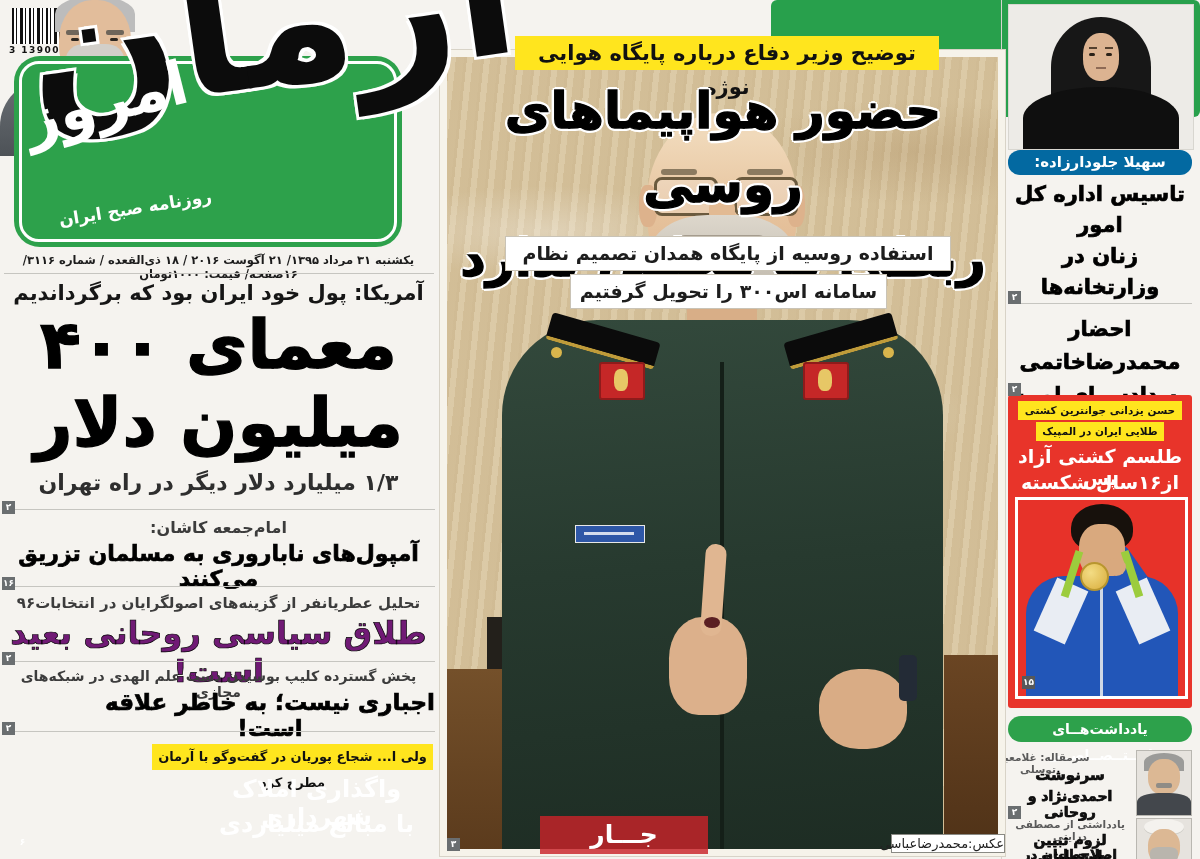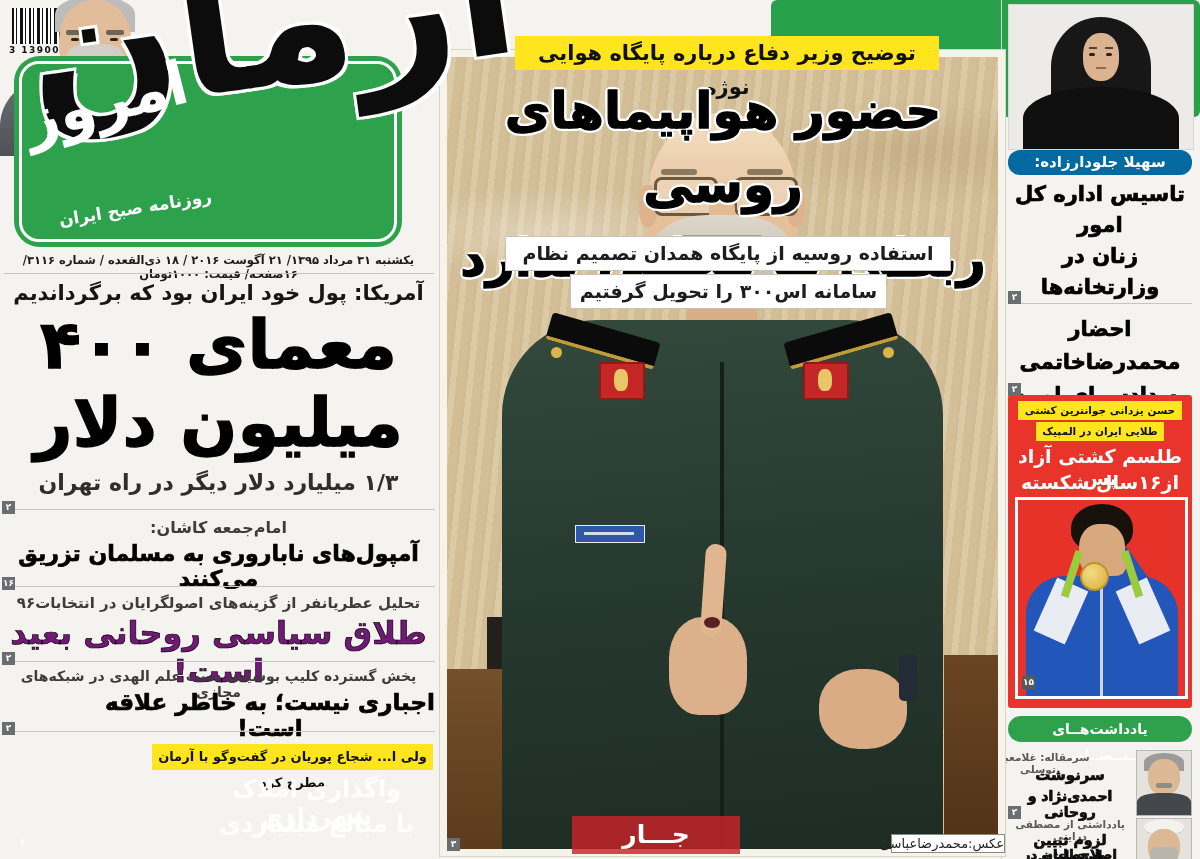--- a/index.html
+++ b/index.html
@@ -68,21 +68,21 @@
   .m-watch{left:452px;top:598px;width:18px;height:46px;background:#232b36;border-radius:5px;}
   .m-chair-l{left:0;top:612px;width:56px;height:190px;background:linear-gradient(#74502a,#5a3a1c);}
   .m-chair-r{left:497px;top:598px;width:54px;height:204px;background:linear-gradient(#6a4523,#4e3117);}
   .m-chair-post{left:40px;top:560px;width:18px;height:80px;background:#23201b;}
   
   .main-kicker{left:515px;top:36px;width:424px;height:34px;line-height:34px;font-size:21px;z-index:5;}
   .main-headline{left:453px;top:74px;width:540px;z-index:5;font-size:50px;line-height:74px;color:#000;}
   .main-sub1{left:505px;top:236px;width:444px;height:33px;line-height:33px;font-size:19px;z-index:5;}
   .main-sub2{left:570px;top:274px;width:315px;height:33px;line-height:33px;font-size:19px;z-index:5;}
   .watermark{left:540px;top:816px;width:168px;height:38px;background:rgba(200,35,42,.82);color:#fff;
-    font-size:25px;line-height:38px;z-index:5;margin-left:32px;}
+    font-size:25px;line-height:38px;z-index:5;}
   .credit{left:891px;top:834px;width:112px;height:17px;background:#fff;border:1px solid #8a8a84;
     font-size:13px;line-height:17px;color:#222;z-index:5;}
   
   .vline{position:absolute;left:1001px;top:0;width:1px;height:859px;background:#d6d4ce;}
   .rc-photo1{left:1008px;top:4px;width:184px;height:144px;background:#edebe7;border:1px solid #d8d6d0;overflow:hidden;}
   .w-chador1{left:42px;top:12px;width:100px;height:90px;background:#171717;border-radius:52px 52px 10px 10px;}
   .w-chador2{left:14px;top:82px;width:156px;height:62px;background:#0f0f0f;border-radius:55% 55% 0 0;}
   .w-face{left:74px;top:28px;width:36px;height:48px;background:#dcb391;border-radius:45%;}
   .w-eye{top:20px;width:6px;height:3px;background:#2a2118;border-radius:2px;}
   .w-brow{top:14px;width:8px;height:2px;background:#55402e;}

